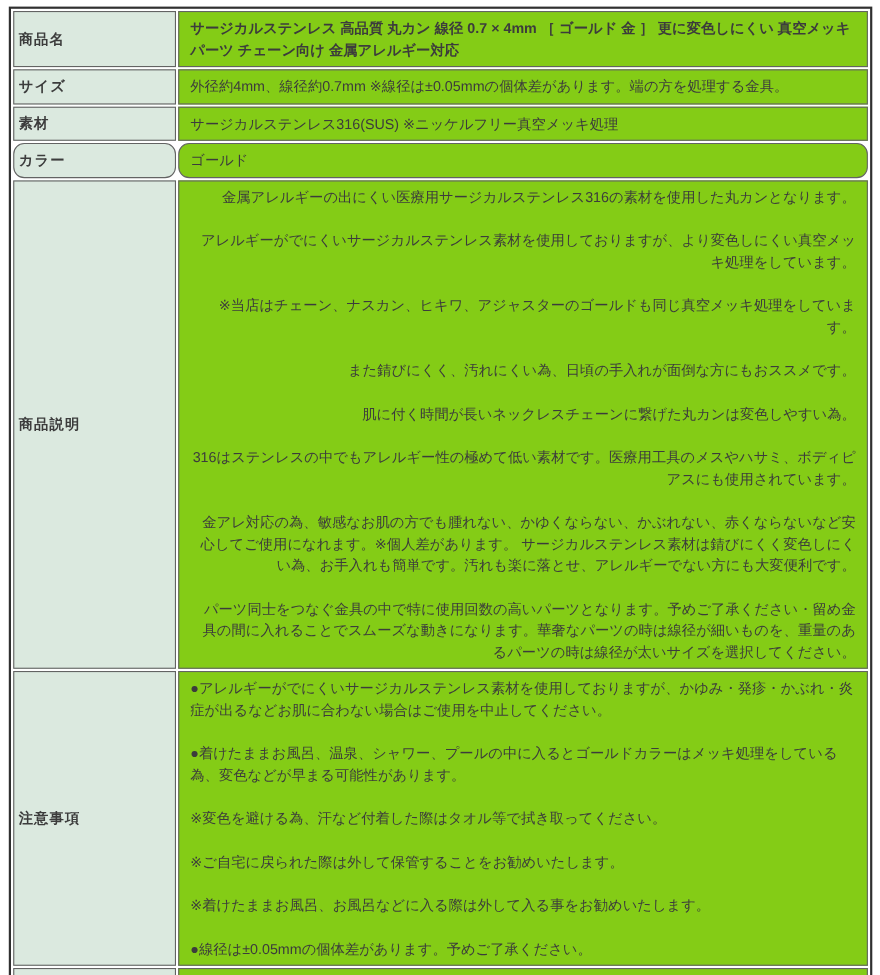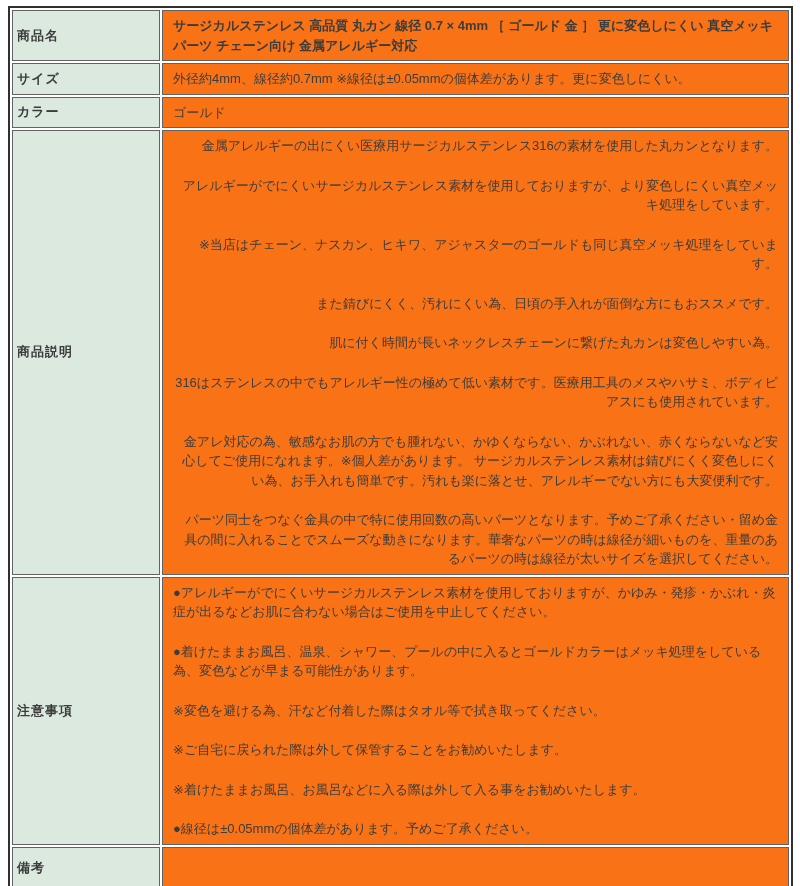--- a/index.html
+++ b/index.html
@@ -21,21 +21,21 @@
     border-spacing: 2px;
     border: 2px solid #303030;
     background: #ffffff;
     table-layout: fixed;
   }
   td {
     border: 1px solid #636363;
     color: #3c3c3c;
     font-size: 13px;
     box-sizing: border-box;
-    background: #f97316;
+    background: #84cc16;
   }
   td.label-cell {
     width: 148px;
     background: #dbe9df;
     text-align: left;
     vertical-align: middle;
     font-weight: bold;
     padding: 4px 4px;
     letter-spacing: 1px;
   }
@@ -53,41 +53,47 @@
   td.value-cell p:last-child {
     margin-bottom: 0;
   }
   td.value-cell.bold-text p {
     font-weight: bold;
   }
   
   tr.r-name    td { height: 50px; }
   tr.r-size    td { height: 28px; }
   tr.r-material td { height: 28px; }
-  tr.r-color   td { height: 28px; }
+  tr.r-color   td { height: 28px; border-radius: 10px; }
   tr.r-desc    td.value-cell { height: 408px; text-align: right; }
   tr.r-caution td.value-cell { height: 256px; }
   tr.r-note    td { height: 42px; }
 </style>
 </head>
 <body>
 
 <div class="page">
   <table class="spec-table">
     <tbody>
       <tr class="r-name">
         <td class="label-cell">商品名</td>
         <td class="value-cell bold-text">
           <p>サージカルステンレス 高品質 丸カン 線径 0.7 × 4mm ［ ゴールド 金 ］ 更に変色しにくい 真空メッキ パーツ チェーン向け 金属アレルギー対応</p>
         </td>
       </tr>
       <tr class="r-size">
         <td class="label-cell">サイズ</td>
         <td class="value-cell">
-          <p>外径約4mm、線径約0.7mm ※線径は±0.05mmの個体差があります。更に変色しにくい。</p>
+          <p>外径約4mm、線径約0.7mm ※線径は±0.05mmの個体差があります。端の方を処理する金具。</p>
+        </td>
+      </tr>
+      <tr class="r-material">
+        <td class="label-cell">素材</td>
+        <td class="value-cell">
+          <p>サージカルステンレス316(SUS) ※ニッケルフリー真空メッキ処理</p>
         </td>
       </tr>
       <tr class="r-color">
         <td class="label-cell">カラー</td>
         <td class="value-cell">
           <p>ゴールド</p>
         </td>
       </tr>
       <tr class="r-desc">
         <td class="label-cell">商品説明</td>

